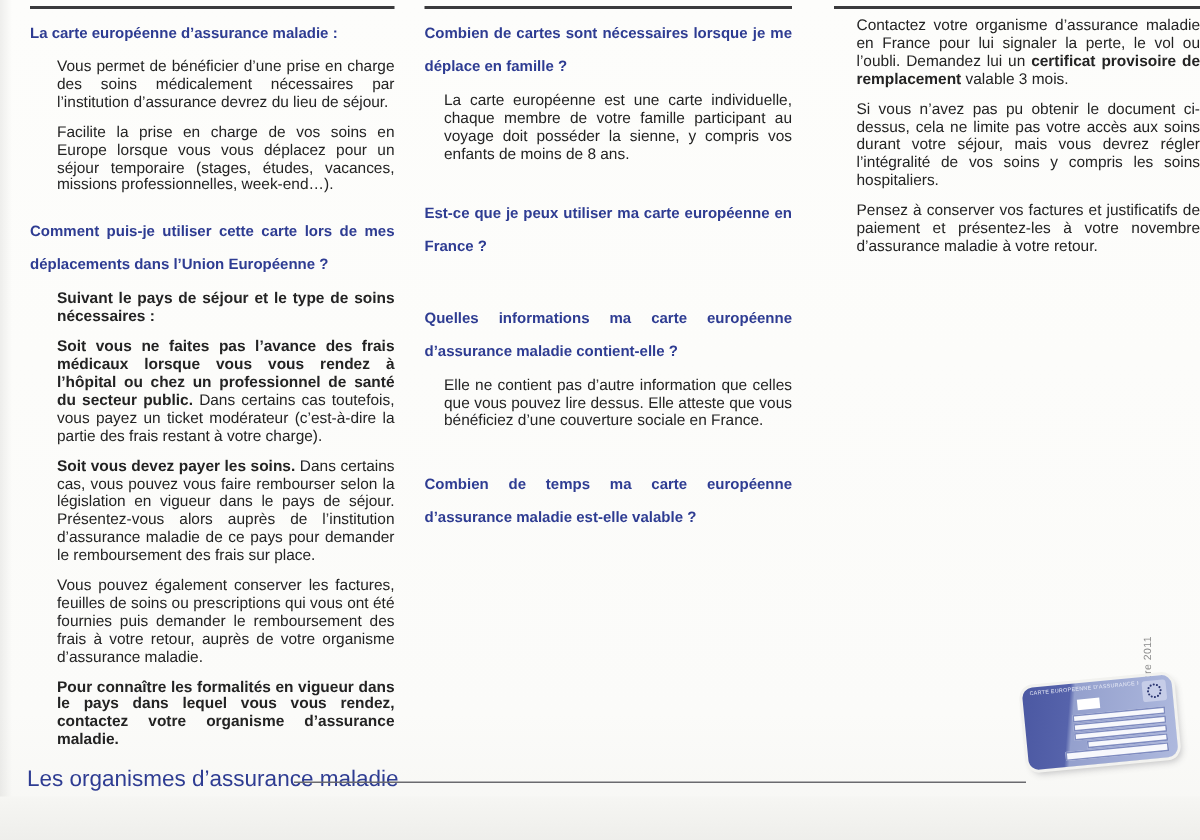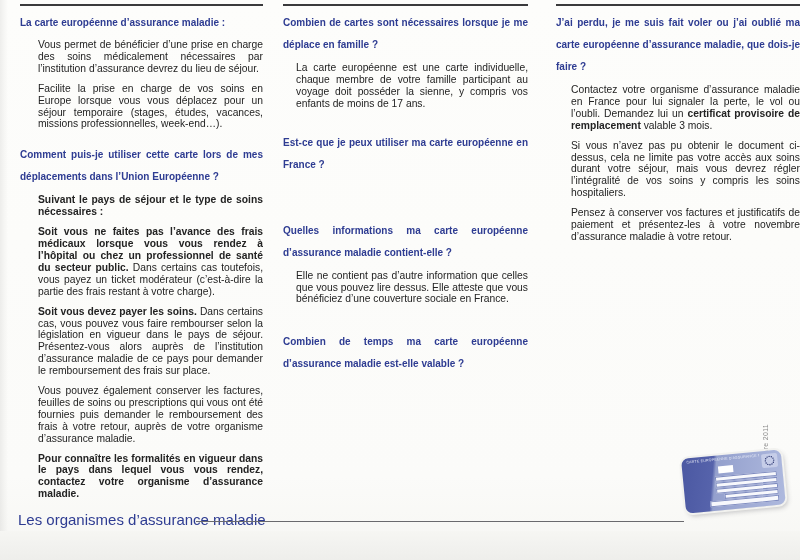--- a/index.html
+++ b/index.html
@@ -83,39 +83,38 @@
         <p class="gap">Vous pouvez également conserver les factures, feuilles de soins ou prescriptions qui vous ont été fournies puis demander le remboursement des frais à votre retour, auprès de votre organisme d’assurance maladie.</p>
         <p class="gap"><b class="lead">Pour connaître les formalités en vigueur dans le pays dans lequel vous vous rendez, contactez votre organisme d’assurance maladie.</b></p>
       </div>
     </div>
   </div>
 
   <div class="col col-2">
     <div class="col-rule"></div>
     <h2 class="tall">Combien de cartes sont nécessaires lorsque je me déplace en famille ?</h2>
     <div class="body">
-      <p>La carte européenne est une carte individuelle, chaque membre de votre famille participant au voyage doit posséder la sienne, y compris vos enfants de moins de 17 ans.</p>
+      <p>La carte européenne est une carte individuelle, chaque membre de votre famille participant au voyage doit posséder la sienne, y compris vos enfants de moins de 8 ans.</p>
     </div>
     <div class="sec" style="margin-top:22px;">
       <h2 class="tall">Est-ce que je peux utiliser ma carte européenne en France ?</h2>
     </div>
-    <div class="sec" style="margin-top:44px;">
+    <div class="sec" style="margin-top:26px;">
       <h2 class="tall">Quelles informations ma carte européenne d’assurance maladie contient-elle ?</h2>
       <div class="body">
         <p>Elle ne contient pas d’autre information que celles que vous pouvez lire dessus. Elle atteste que vous bénéficiez d’une couverture sociale en France.</p>
       </div>
     </div>
     <div class="sec" style="margin-top:26px;">
       <h2 class="tall">Combien de temps ma carte européenne d’assurance maladie est-elle valable ?</h2>
     </div>
   </div>
 
   <div class="col col-3">
     <div class="col-rule"></div>
-    <h2 class="tall">J’ai perdu, je me suis fait voler ou j’ai oublié ma carte européenne d’assurance maladie, que dois-je faire ?</h2>
     <div class="body">
       <p><span>Contactez votre organisme d’assurance maladie en France pour lui signaler la perte, le vol ou l’oubli. Demandez lui un</span>
          <b class="lead">certificat provisoire de remplacement</b>
          <span>valable 3 mois.</span></p>
       <p class="gap">Si vous n’avez pas pu obtenir le document ci-dessus, cela ne limite pas votre accès aux soins durant votre séjour, mais vous devrez régler l’intégralité de vos soins y compris les soins hospitaliers.</p>
       <p class="gap">Pensez à conserver vos factures et justificatifs de paiement et présentez-les à votre novembre d’assurance maladie à votre retour.</p>
     </div>
   </div>
 
   <div class="footer-label">Les organismes d’assurance maladie</div>

